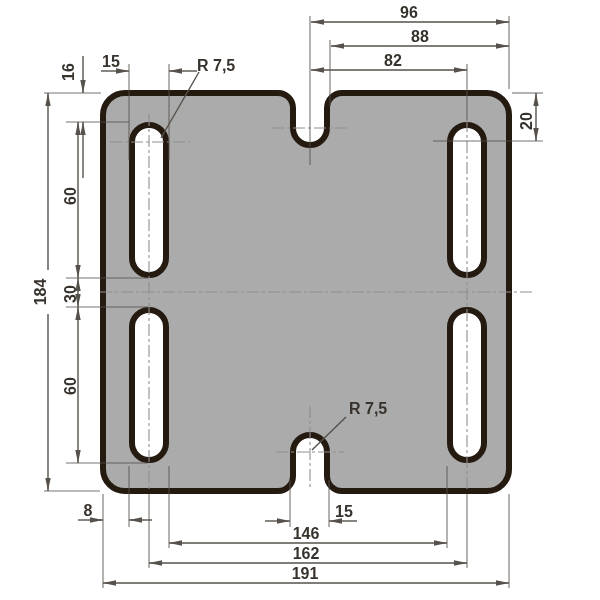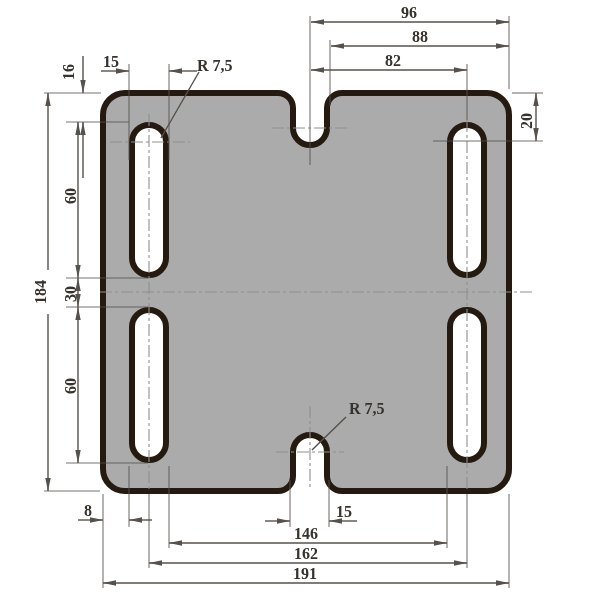--- a/index.html
+++ b/index.html
@@ -1,17 +1,17 @@
 <!DOCTYPE html>
 <html style="--background: #ffffff; --plate_fill: #ababab; --hole_fill: #ffffff; --outline: #241a10; --dimension_line: #56514b; --centerline: #8f8f8f; --text_color: #38322d;"><head>
 <meta charset="utf-8">
 <style>
   html,body{margin:0;padding:0;background:#fff;}
   .stage{position:relative;width:600px;height:600px;background:var(--background);overflow:hidden;
-         font-family:Liberation Serif, serif;}
+         font-family:Liberation Sans, sans-serif;}
   svg{display:block}
   .plate{fill:var(--plate_fill);stroke:var(--outline);stroke-width:6;stroke-linejoin:round;}
   .slot{fill:var(--hole_fill);stroke:var(--outline);stroke-width:6;}
   .dim{stroke:var(--dimension_line);stroke-width:1.4;fill:none;}
   .ext{stroke:var(--dimension_line);stroke-width:1.1;fill:none;opacity:.8;}
   .cl{stroke:var(--centerline);stroke-width:1.1;fill:none;stroke-dasharray:12 3 3 3;}
   .arr{fill:var(--dimension_line);stroke:none;}
   .lbl{font-weight:bold;font-size:16px;fill:var(--text_color);}
   .mid{text-anchor:middle;}
 </style>

